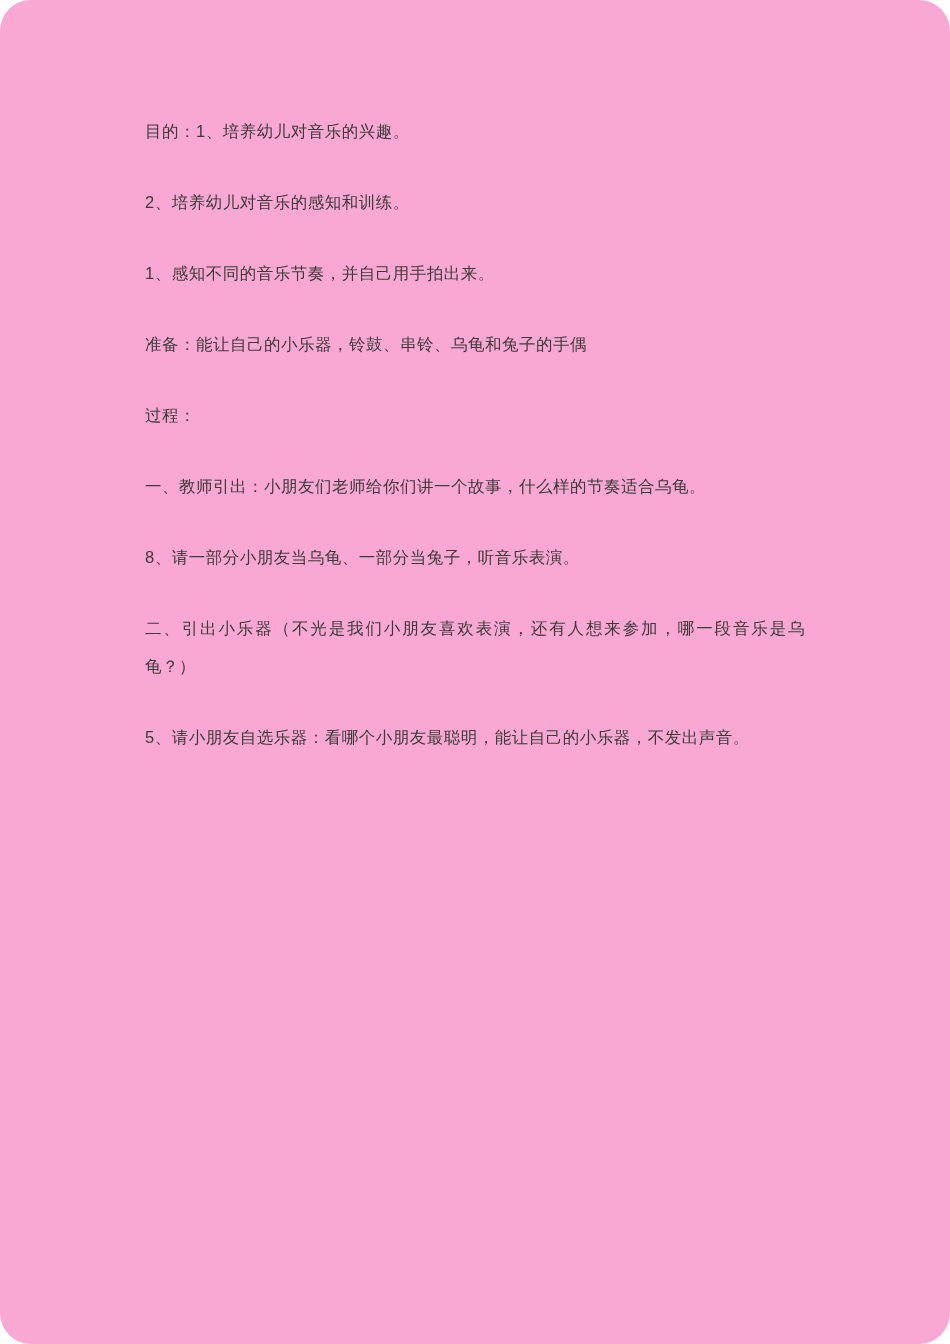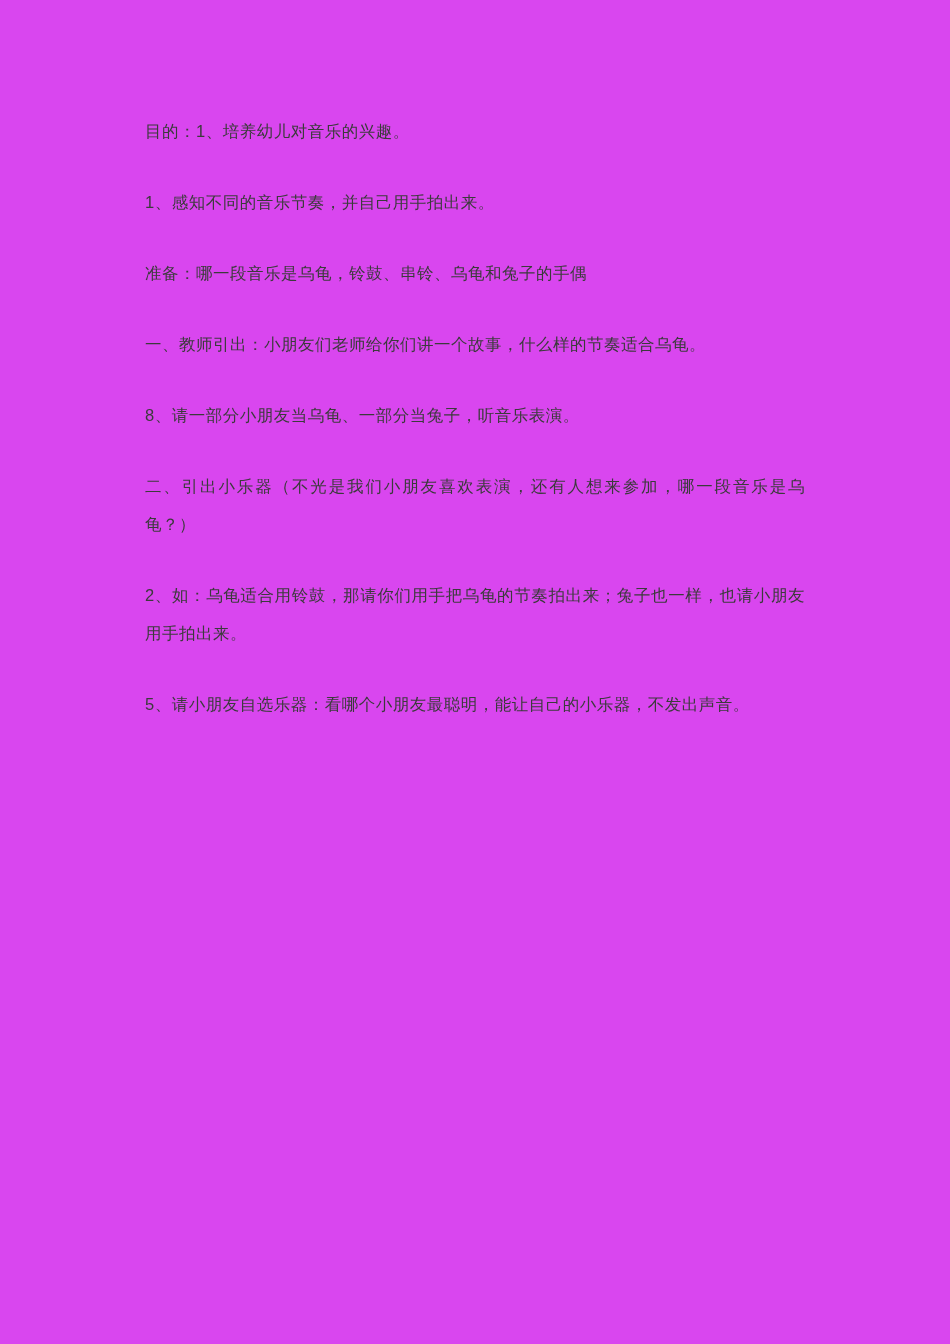--- a/index.html
+++ b/index.html
@@ -8,23 +8,24 @@
     background: #ffffff;
   }
   body {
     font-family: "Liberation Sans", "DejaVu Sans", sans-serif;
     color: #3b3b3b;
   }
   .page {
     position: relative;
     width: 950px;
     height: 1344px;
-    background: #d946ef;
+    background: #f9a8d4;
     overflow: hidden;
     box-sizing: border-box;
+    border-radius: 31px;
   }
   .content {
     box-sizing: border-box;
     padding: 112px 145px 0 145px;
     width: 950px;
   }
   .para {
     font-size: 16.5px;
     line-height: 38px;
     letter-spacing: 0.5px;
@@ -34,21 +35,22 @@
     text-justify: inter-ideograph;
     word-break: break-all;
   }
 </style>
 </head>
 <body>
 
 <div class="page">
   <div class="content">
     <p class="para">目的：1、培养幼儿对音乐的兴趣。</p>
+    <p class="para">2、培养幼儿对音乐的感知和训练。</p>
     <p class="para">1、感知不同的音乐节奏，并自己用手拍出来。</p>
-    <p class="para">准备：哪一段音乐是乌龟，铃鼓、串铃、乌龟和兔子的手偶</p>
+    <p class="para">准备：能让自己的小乐器，铃鼓、串铃、乌龟和兔子的手偶</p>
+    <p class="para">过程：</p>
     <p class="para">一、教师引出：小朋友们老师给你们讲一个故事，什么样的节奏适合乌龟。</p>
     <p class="para">8、请一部分小朋友当乌龟、一部分当兔子，听音乐表演。</p>
     <p class="para">二、引出小乐器（不光是我们小朋友喜欢表演，还有人想来参加，哪一段音乐是乌龟？）</p>
-    <p class="para">2、如：乌龟适合用铃鼓，那请你们用手把乌龟的节奏拍出来；兔子也一样，也请小朋友用手拍出来。</p>
     <p class="para">5、请小朋友自选乐器：看哪个小朋友最聪明，能让自己的小乐器，不发出声音。</p>
   </div>
 </div>
 
 </body></html>

